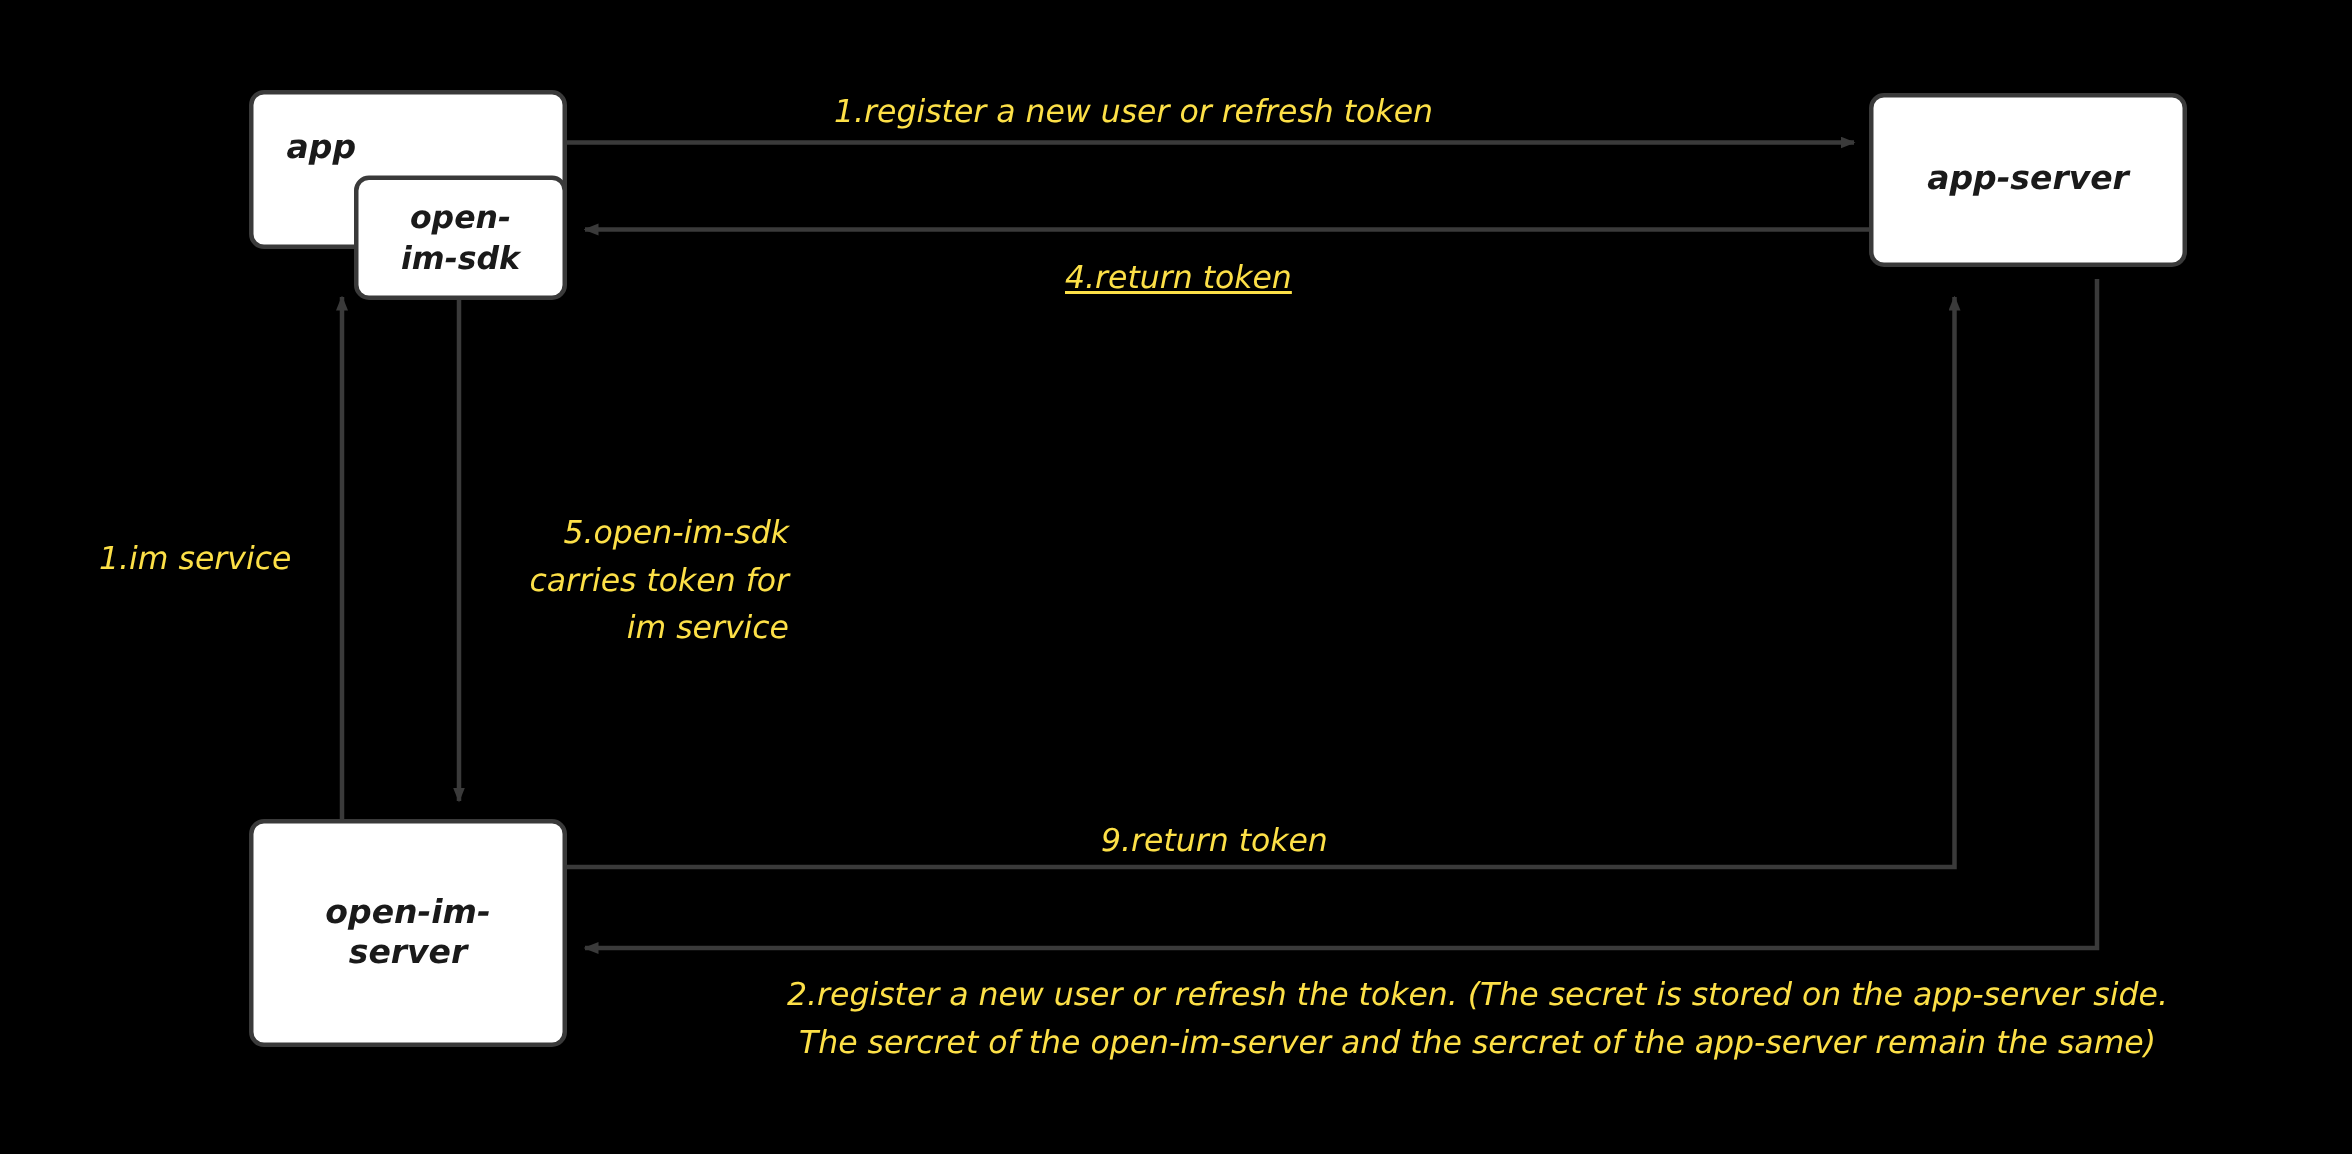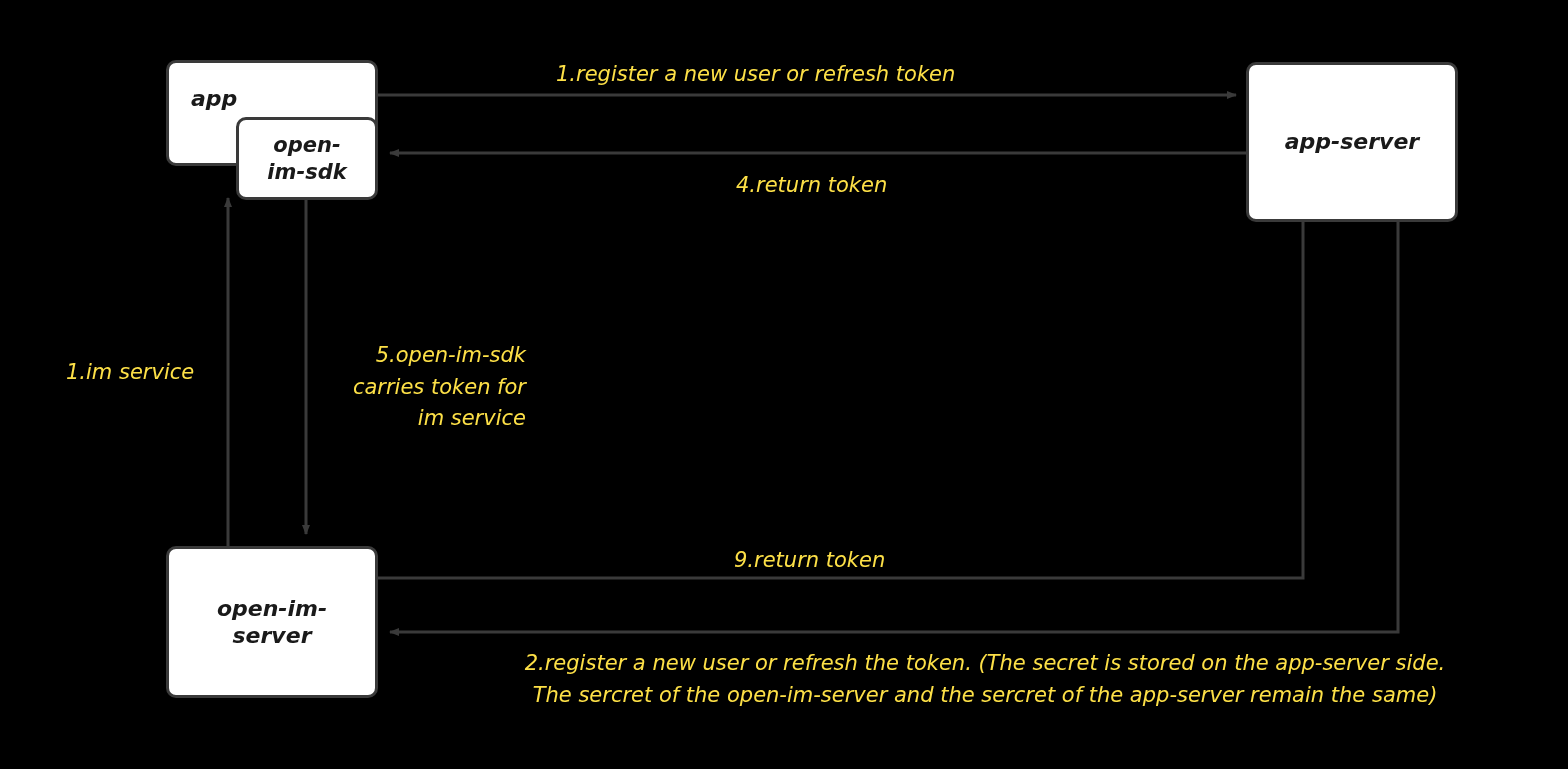--- a/index.html
+++ b/index.html
@@ -46,21 +46,21 @@
     top: 117px;
     width: 142px;
     height: 83px;
     font-size: 21px;
     z-index: 3;
   }
   .node-appserver {
     left: 1246px;
     top: 62px;
     width: 212px;
-    height: 160px;
+    height: 116px;
   }
   .node-imserver {
     left: 166px;
     top: 546px;
     width: 212px;
     height: 152px;
   }
   .label {
     position: absolute;
     color: #fde047;
@@ -123,21 +123,21 @@
 server</span>
   </div>
 
   <div class="label" style="left: 556px; top: 59px;">1.register a new user or refresh token</div>
 
   <div class="label center" style="left: 440px; top: 648px; width: 1090px;">2.register a new user or refresh the token. (The secret is stored on the app-server side.
 The sercret of the open-im-server and the sercret of the app-server remain the same)</div>
 
   <div class="label" style="left: 734px; top: 545px;">9.return token</div>
 
-  <div class="label" style="left: 736px; top: 170px;">4.return token</div>
+  <div class="label" style="left: 710px; top: 170px; text-decoration: underline;">4.return token</div>
 
   <div class="label center" style="left: 310px; top: 340px; width: 216px; text-align: right;">5.open-im-sdk
 carries token for
 im service</div>
 
   <div class="label" style="left: 66px; top: 357px;">1.im service</div>
 
 </div>
 
 </body></html>

